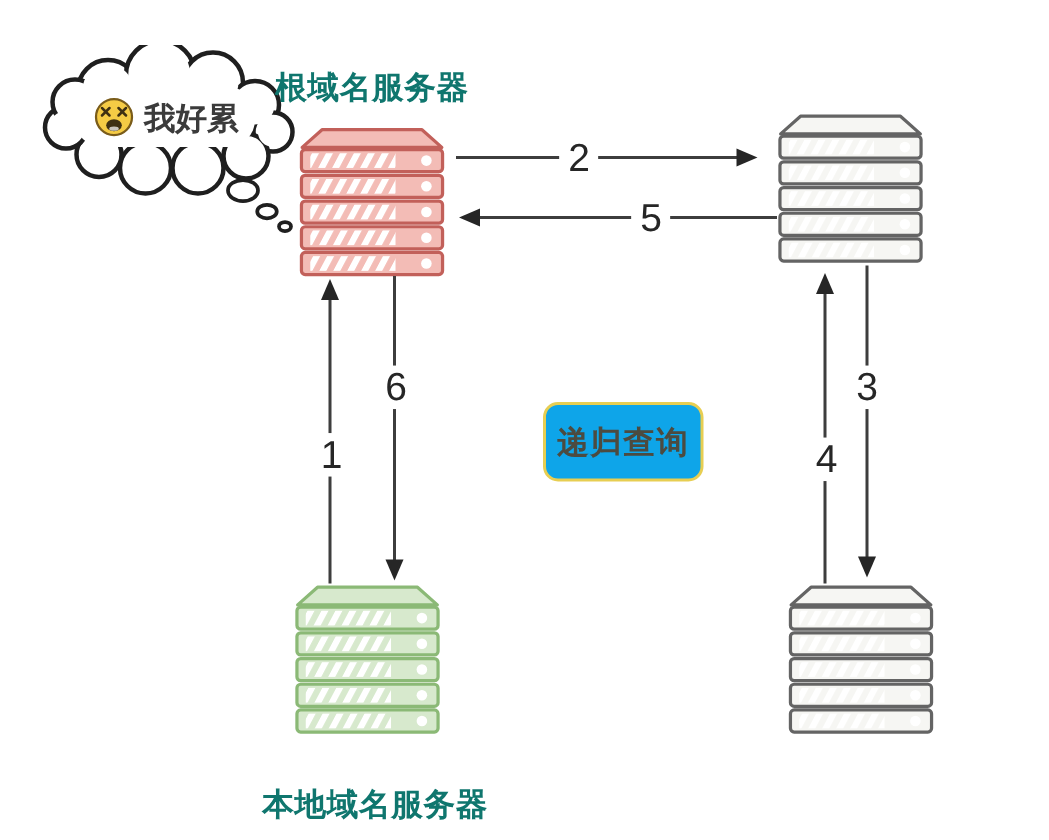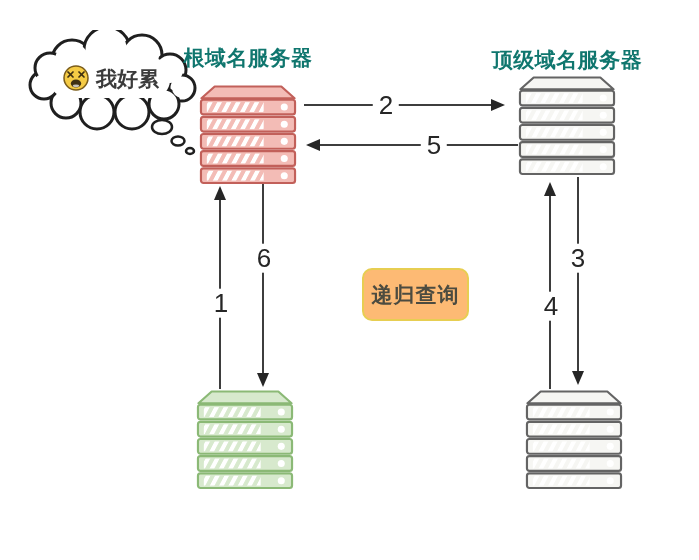--- a/index.html
+++ b/index.html
@@ -31,21 +31,21 @@
   .head.down{border-left:6px solid transparent;border-right:6px solid transparent;border-top:14px solid #262626;}
   .head.right{border-top:6px solid transparent;border-bottom:6px solid transparent;border-left:14px solid #262626;}
   .head.left{border-top:6px solid transparent;border-bottom:6px solid transparent;border-right:14px solid #262626;}
   .num{
     position:absolute;transform:translate(-50%,-50%);
     background:#ffffff;padding:0 6px;font-size:26px;line-height:1.1;color:#262626;
   }
   
   .center-box{
     position:absolute;left:362px;top:268px;width:103px;height:49px;
-    background:#fdba74;border:2px solid #e7ce52;border-radius:10px;
+    background:#0ea5e9;border:2px solid #e7ce52;border-radius:10px;
     display:flex;align-items:center;justify-content:center;
     font-size:21px;font-weight:bold;color:#4c4b40;letter-spacing:1px;
   }
   
   .bubble{position:absolute;left:22px;top:30px;width:195px;height:155px;}
   .bubble text{
     font-family:"Liberation Sans","DejaVu Sans",sans-serif;
     font-size:21px;font-weight:bold;fill:#3b3b3b;
   }
   .defs-svg{position:absolute;width:0;height:0;}
@@ -141,21 +141,21 @@
       <use href="#server-shape"></use>
     </svg>
   <svg class="server" id="srv-local" viewBox="0 0 100 104">
       <use href="#server-shape"></use>
     </svg>
   <svg class="server" id="srv-auth" viewBox="0 0 100 104">
       <use href="#server-shape"></use>
     </svg>
 
   <div class="node-label" id="lbl-root">根域名服务器</div>
-  <div class="node-label" id="lbl-tld">顶级域名服务器</div>
+  <div class="node-label" id="lbl-local">本地域名服务器</div>
 
   <div class="line v" style="left:219px;top:190px;height:199px;"></div>
   <div class="head up" style="left:214px;top:186px;"></div>
   <div class="num" style="left:221px;top:303px;">1</div>
 
   <div class="line h" style="left:304px;top:104px;width:190px;"></div>
   <div class="head right" style="left:491px;top:99px;"></div>
   <div class="num" style="left:386px;top:105px;">2</div>
 
   <div class="line v" style="left:577px;top:177px;height:197px;"></div>

